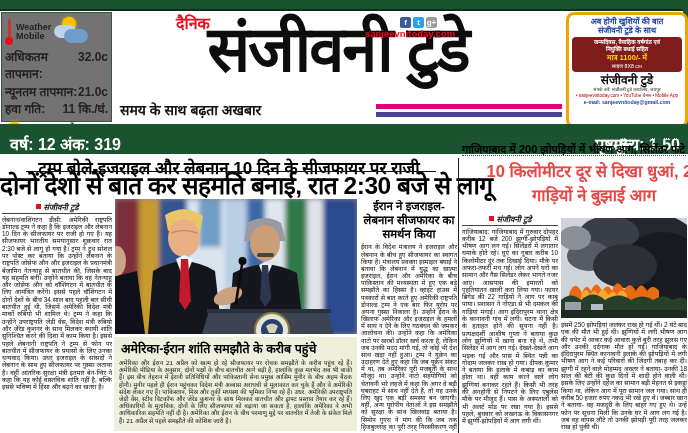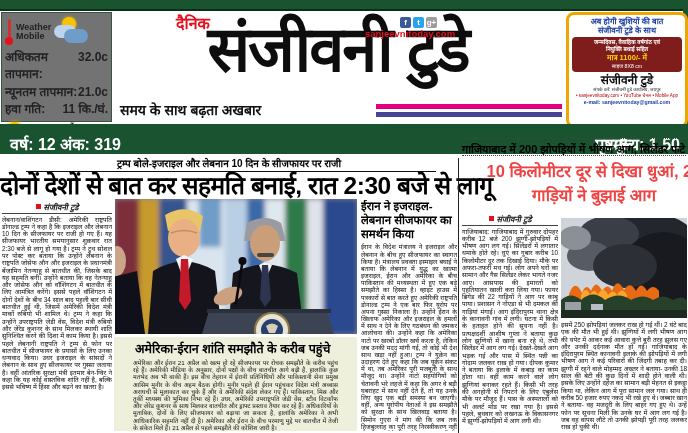--- a/index.html
+++ b/index.html
@@ -50,35 +50,35 @@
   .ad-addr{font-size:4.6px;color:#222;line-height:1.25;}
   .ad-chan{font-size:4.6px;color:#b00000;line-height:1.25;}
   .ad-mail{font-size:5.2px;color:#1a3f9e;font-weight:700;}
   
   .datebar{left:0;top:124px;width:688px;height:30px;background:#1a5330;color:#fff;}
   .db-item{position:absolute;top:9px;font-size:16px;font-weight:700;}
   .datebox{position:absolute;left:287px;top:-9px;width:164px;height:39px;background:#e60f1e;
            display:flex;align-items:center;justify-content:center;font-size:11px;font-weight:800;color:#fff;
            clip-path:polygon(5% 0,95% 0,100% 20%,100% 100%,0 100%,0 20%);}
   
-  .kicker-left{left:0;top:156px;width:458px;text-align:center;font-size:10px;font-weight:800;color:#000;}
+  .kicker-left{left:0;top:156px;width:458px;text-align:center;font-size:17px;font-weight:800;color:#000;}
   .kicker-underline{left:26px;top:171px;width:410px;height:0;border-top:1.3px solid #111;}
   .vrule{left:458px;top:158px;width:0;height:275px;border-left:1.2px solid #222;}
   .headline-main{left:0;top:173px;width:472px;text-align:center;font-size:24.5px;font-weight:800;
                  letter-spacing:-0.5px;line-height:1.05;color:#000;white-space:nowrap;}
   
   .byline{display:flex;align-items:center;justify-content:center;gap:3px;font-size:8px;font-weight:700;
           font-style:italic;color:#222;border-bottom:0.8px solid #444;padding-bottom:1px;margin-bottom:1.5px;}
   .bullet{width:5px;height:5px;background:#e60f1e;display:inline-block;}
   .bodytxt{font-size:6.4px;line-height:1.14;text-align:justify;color:#101010;}
   .col-left{left:2px;top:201px;width:110px;height:230px;overflow:hidden;}
   .photo1{left:115px;top:199px;width:242px;height:135px;overflow:hidden;background:#889;}
   .col-iran{left:361px;top:200px;width:96px;height:231px;overflow:hidden;}
-  .iran-head{font-size:11.5px;font-weight:800;text-align:left;line-height:1.2;color:#000;margin-bottom:2px;}
-  .capbox{left:114px;top:337px;width:243px;height:94px;background:#eef0dc;padding:3px 19px;box-sizing:border-box;overflow:hidden;}
+  .iran-head{font-size:11.5px;font-weight:800;text-align:center;line-height:1.2;color:#000;margin-bottom:2px;}
+  .capbox{left:114px;top:337px;width:243px;height:94px;background:#eef0dc;padding:3px 5px;box-sizing:border-box;overflow:hidden;}
   .capbox-head{font-size:12.5px;font-weight:800;color:#000;margin:0 0 2px 2px;}
   .capbox-body{font-size:6.2px;line-height:1.16;text-align:justify;color:#101010;}
   
   .dot-rule{border-top:1.6px dotted #444;height:0;}
   .dr1{left:462px;top:138px;width:224px;} .dr2{left:462px;top:155px;width:224px;}
   .kicker-right{left:462px;top:141px;width:224px;text-align:left;font-size:11px;font-weight:800;color:#000;}
   .headline-right{left:460px;top:160px;width:228px;text-align:center;font-size:16.5px;font-weight:800;line-height:1.45;color:#ef4444;margin-left:20px;}
   .col-fire1{left:462px;top:213px;width:96px;height:220px;overflow:hidden;}
   .photo2{left:561px;top:218px;width:126px;height:100px;overflow:hidden;background:#cfd3da;}
   .col-fire2{left:561px;top:321px;width:126px;height:112px;overflow:hidden;}

